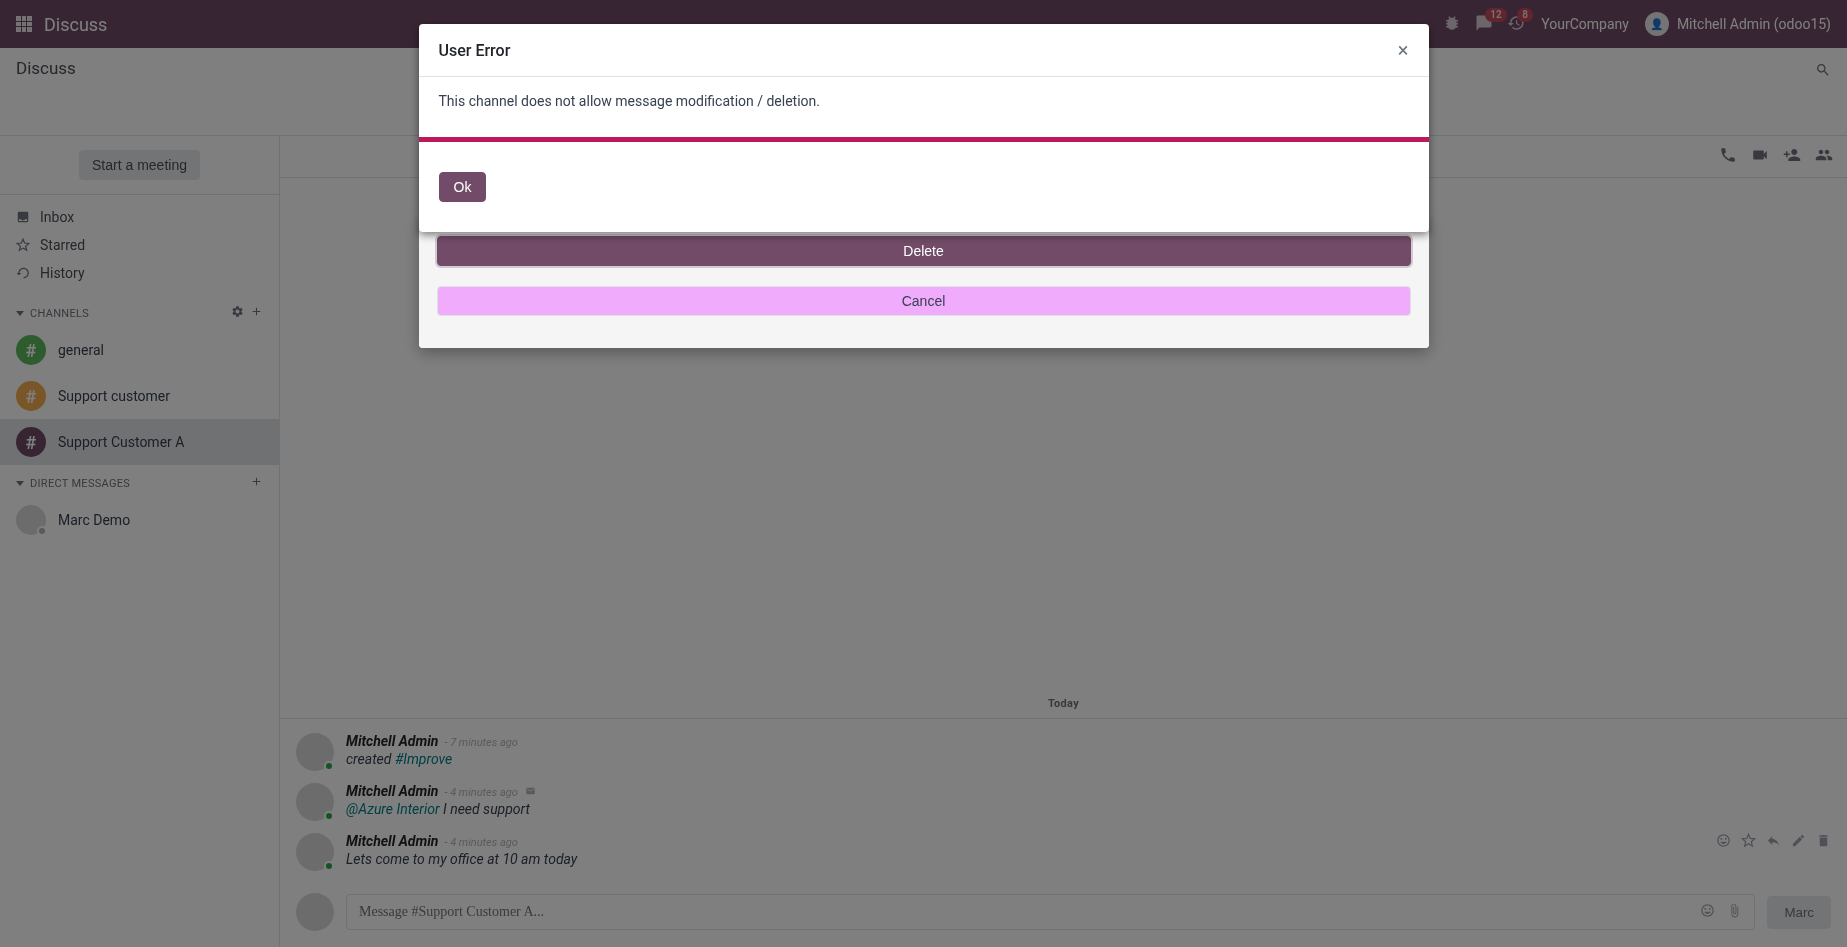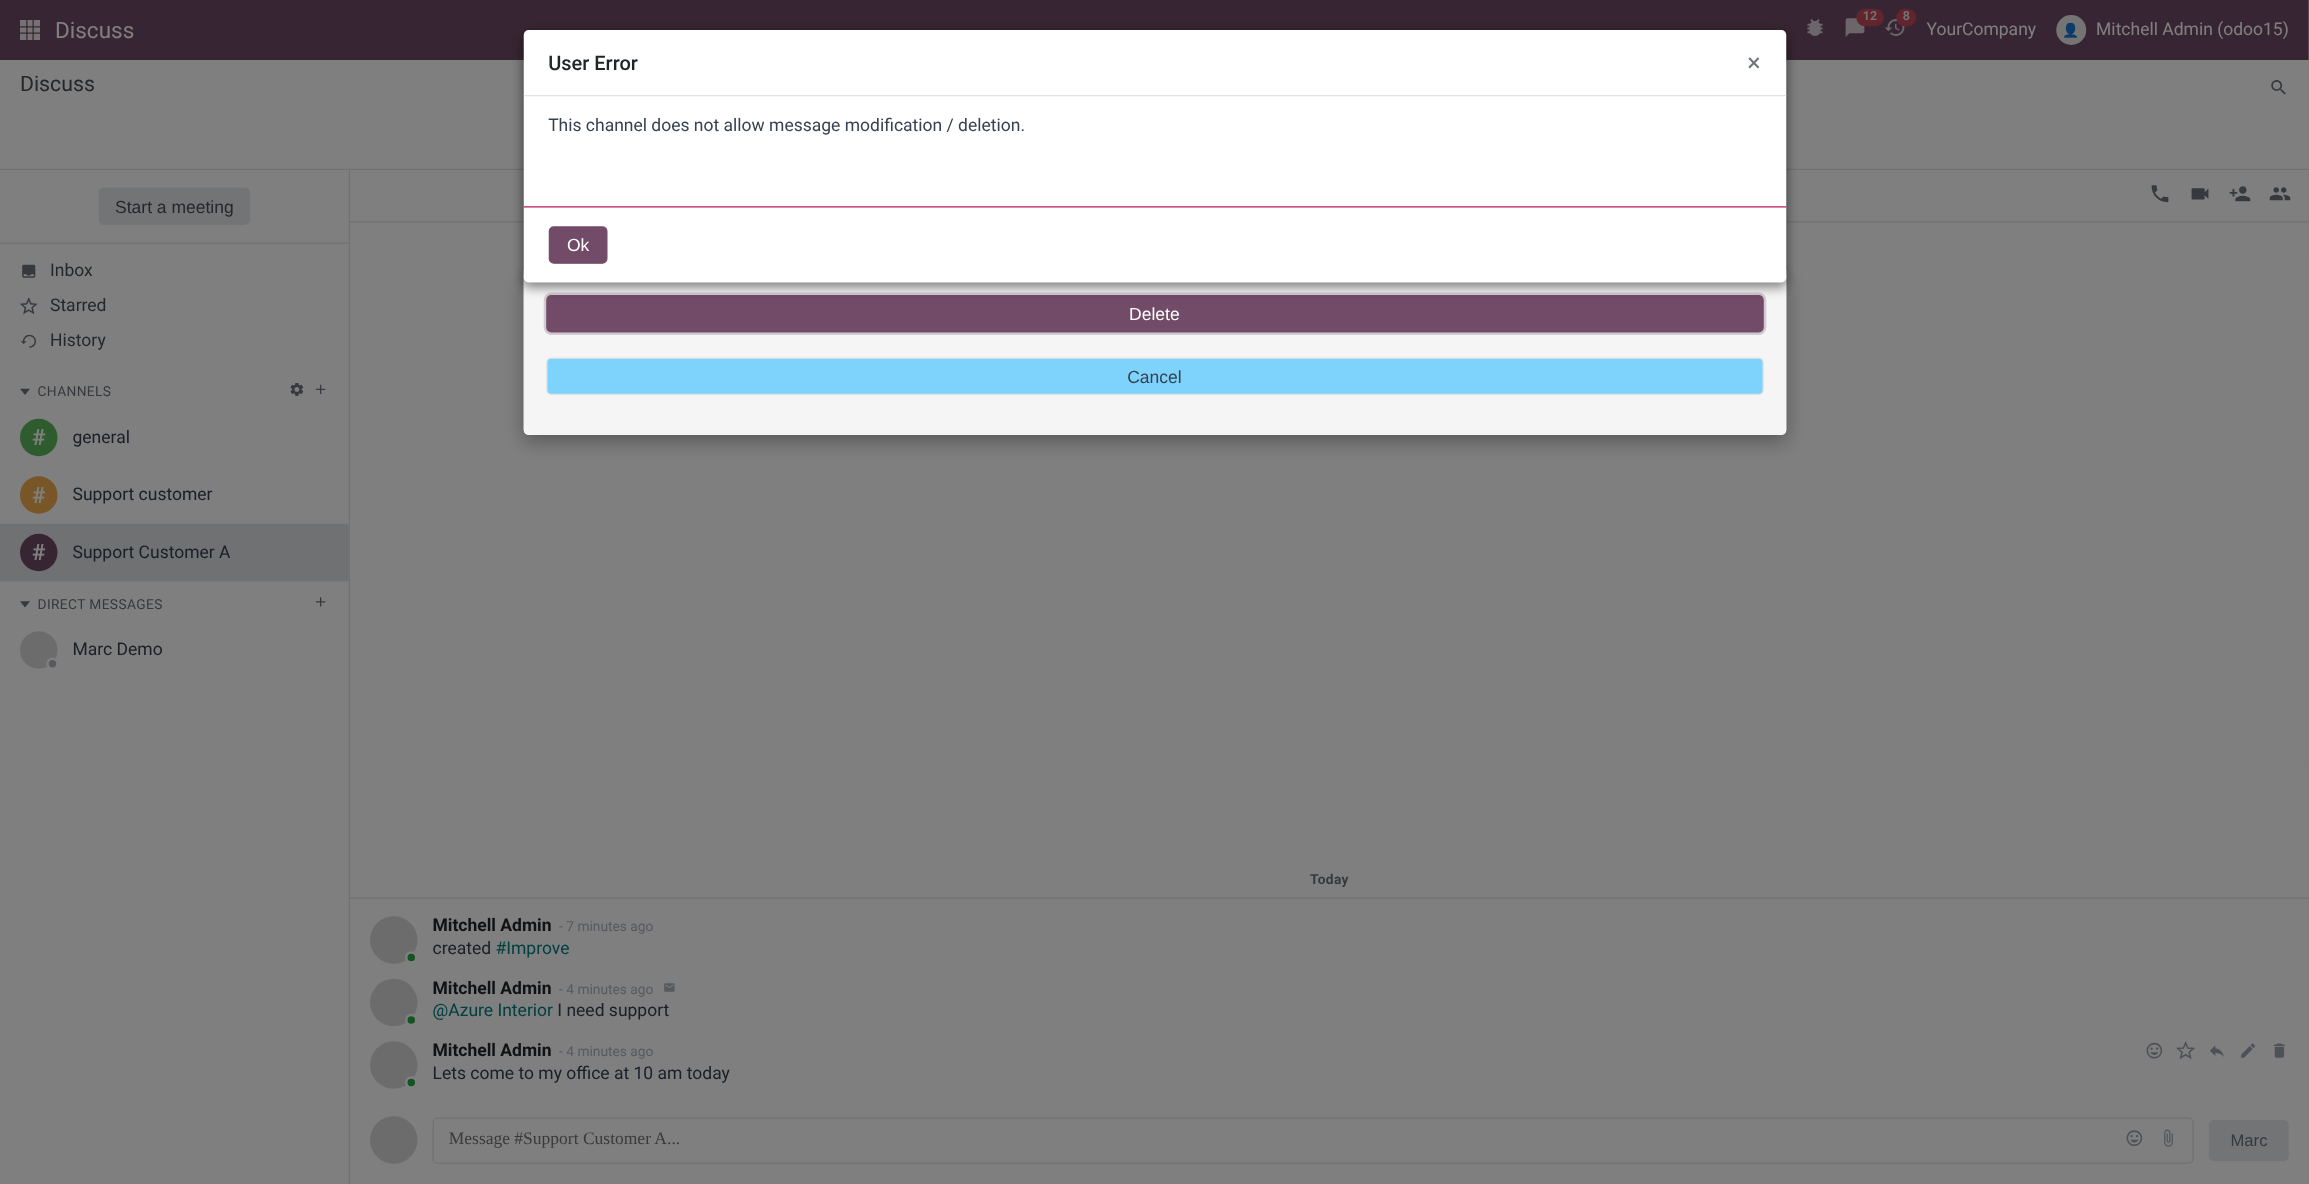--- a/index.html
+++ b/index.html
@@ -52,21 +52,21 @@
     .presence-dot { position: absolute; bottom: -1px; right: -1px; width: 10px; height: 10px; border-radius: 50%; background: #adb5bd; border: 2px solid white; }
     
     
     .chat-area { flex: 1; display: flex; flex-direction: column; background: white; }
     .chat-header { height: 42px; border-bottom: 1px solid #dee2e6; display: flex; align-items: center; justify-content: flex-end; padding: 0 14px; gap: 14px; }
     .chat-header svg { width: 18px; height: 18px; fill: #6c757d; cursor: pointer; }
     
     .messages { flex: 1; overflow-y: auto; display: flex; flex-direction: column; justify-content: flex-end; }
     .date-sep { text-align: center; font-size: 11px; font-weight: 700; color: #6c757d; padding: 8px 0; border-bottom: 1px solid #dee2e6; margin-bottom: 8px; letter-spacing: 0.3px; }
     
-    .message { display: flex; padding: 6px 16px; position: relative; }
+    .message { display: flex; padding: 6px 16px; position: relative; font-style: italic; }
     .msg-avatar-wrap { position: relative; width: 38px; height: 38px; margin-right: 12px; flex-shrink: 0; }
     .msg-avatar { width: 38px; height: 38px; border-radius: 50%; background: #d8d8d8; }
     .msg-presence { position: absolute; bottom: 0; right: 0; width: 10px; height: 10px; border-radius: 50%; background: #28a745; border: 2px solid white; }
     .msg-body { flex: 1; }
     .msg-header { display: flex; align-items: baseline; gap: 6px; }
     .msg-author { font-weight: 700; font-size: 14px; color: #212529; }
     .msg-time { font-size: 11px; color: #adb5bd; }
     .msg-time::before { content: "- "; }
     .envelope-icon svg { width: 13px; height: 10px; fill: #adb5bd; }
     .msg-content { font-size: 14px; color: #374151; margin-top: 2px; }
@@ -89,23 +89,23 @@
     
     .modal { background: white; border-radius: 4px; box-shadow: 0 5px 15px rgba(0,0,0,0.3); }
     .modal-behind { opacity: 1; }
     .modal-behind .modal-body-area { background: #f5f5f5; padding: 20px 18px 32px; display:flex; gap:20px; border-radius: 0 0 4px 4px; flex-direction: column; }
     .modal-shadow-wrap { position: relative; }
     .modal-front { position: absolute; top: 0; left: 0; right: 0; background: white; border-radius: 4px; box-shadow: 0 3px 9px rgba(0,0,0,0.5); }
     .modal-header { padding: 16px 20px; display: flex; align-items: center; border-bottom: 1px solid #dee2e6; }
     .modal-title { font-size: 16px; font-weight: 500; color: #212529; }
     .modal-close { margin-left: auto; font-size: 20px; color: #6c757d; cursor: pointer; font-weight: 400; line-height: 1; }
     .modal-body { padding: 16px 20px 28px; font-size: 14px; color: #374151; }
-    .modal-footer { padding: 15px 20px; border-top: 1px solid #be185d; margin-top: 28px; }
+    .modal-footer { padding: 30px 20px; border-top: 5px solid #be185d; }
     .btn-primary { background: #714B67; border: 1px solid #714B67; color: white; padding: 6px 14px; border-radius: 4px; cursor: pointer; font-size: 14px; }
-    .btn-outline { background: #7dd3fc; border: 1px solid #dee2e6; color: #374151; padding: 6px 14px; border-radius: 4px; cursor: pointer; font-size: 14px; }
+    .btn-outline { background: #f0abfc; border: 1px solid #dee2e6; color: #374151; padding: 6px 14px; border-radius: 4px; cursor: pointer; font-size: 14px; }
     .modal-behind .btn-primary { box-shadow: inset 0 0 0 1px #714B67, 0 0 0 2px rgba(113,75,103,0.25); }
   </style>
 </head>
 <body>
 
 <div class="navbar">
   <div class="navbar-left">
     <div class="apps-icon">
         <span></span>
         <span></span>

